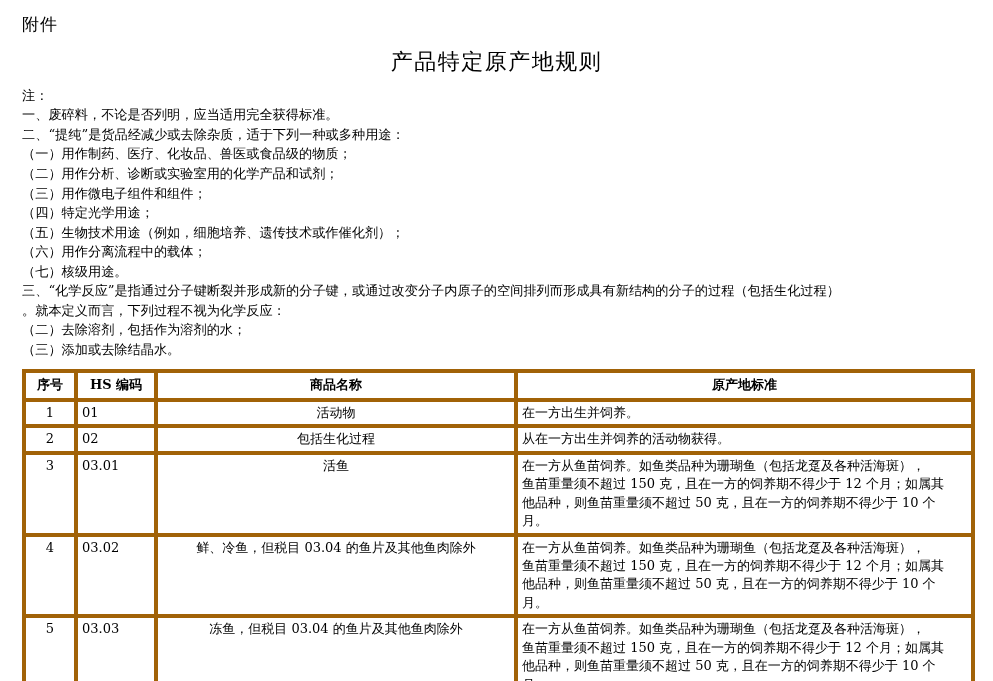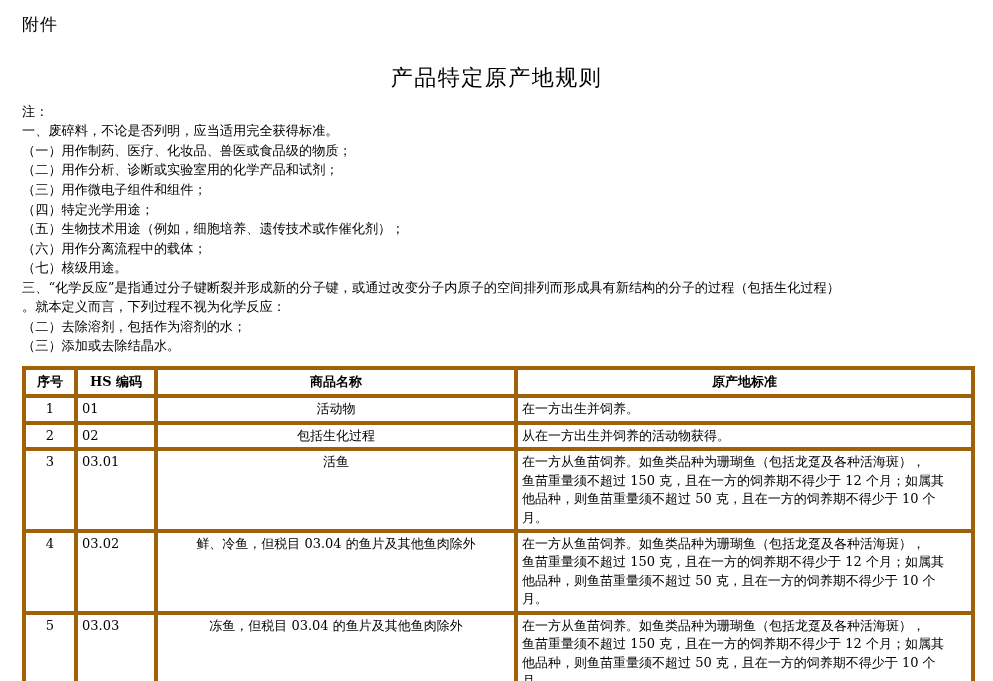--- a/index.html
+++ b/index.html
@@ -24,21 +24,21 @@
   .attachment-label {
     font-size: 17px;
     line-height: 1.2;
     padding-top: 14px;
     letter-spacing: 1px;
   }
   .doc-title {
     text-align: center;
     font-size: 22px;
     line-height: 1.25;
-    margin-top: 30px;
+    margin-top: 14px;
     margin-bottom: 10px;
     letter-spacing: 1.5px;
   }
   .notes {
     font-size: 13.2px;
     line-height: 1.48;
   }
   .notes p {
     margin: 0;
     white-space: pre-wrap;
@@ -96,20 +96,21 @@
 
 <div class="page">
 
   <div class="attachment-label">附件</div>
 
   <div class="doc-title">产品特定原产地规则</div>
 
   <div class="notes">
     <p>注：</p>
     <p>一、废碎料，不论是否列明，应当适用完全获得标准。</p>
+    <p>二、“提纯”是货品经减少或去除杂质，适于下列一种或多种用途：</p>
     <p>（一）用作制药、医疗、化妆品、兽医或食品级的物质；</p>
     <p>（二）用作分析、诊断或实验室用的化学产品和试剂；</p>
     <p>（三）用作微电子组件和组件；</p>
     <p>（四）特定光学用途；</p>
     <p>（五）生物技术用途（例如，细胞培养、遗传技术或作催化剂）；</p>
     <p>（六）用作分离流程中的载体；</p>
     <p>（七）核级用途。</p>
     <p>三、“化学反应”是指通过分子键断裂并形成新的分子键，或通过改变分子内原子的空间排列而形成具有新结构的分子的过程（包括生化过程）</p>
     <p>。就本定义而言，下列过程不视为化学反应：</p>
     <p>（二）去除溶剂，包括作为溶剂的水；</p>

